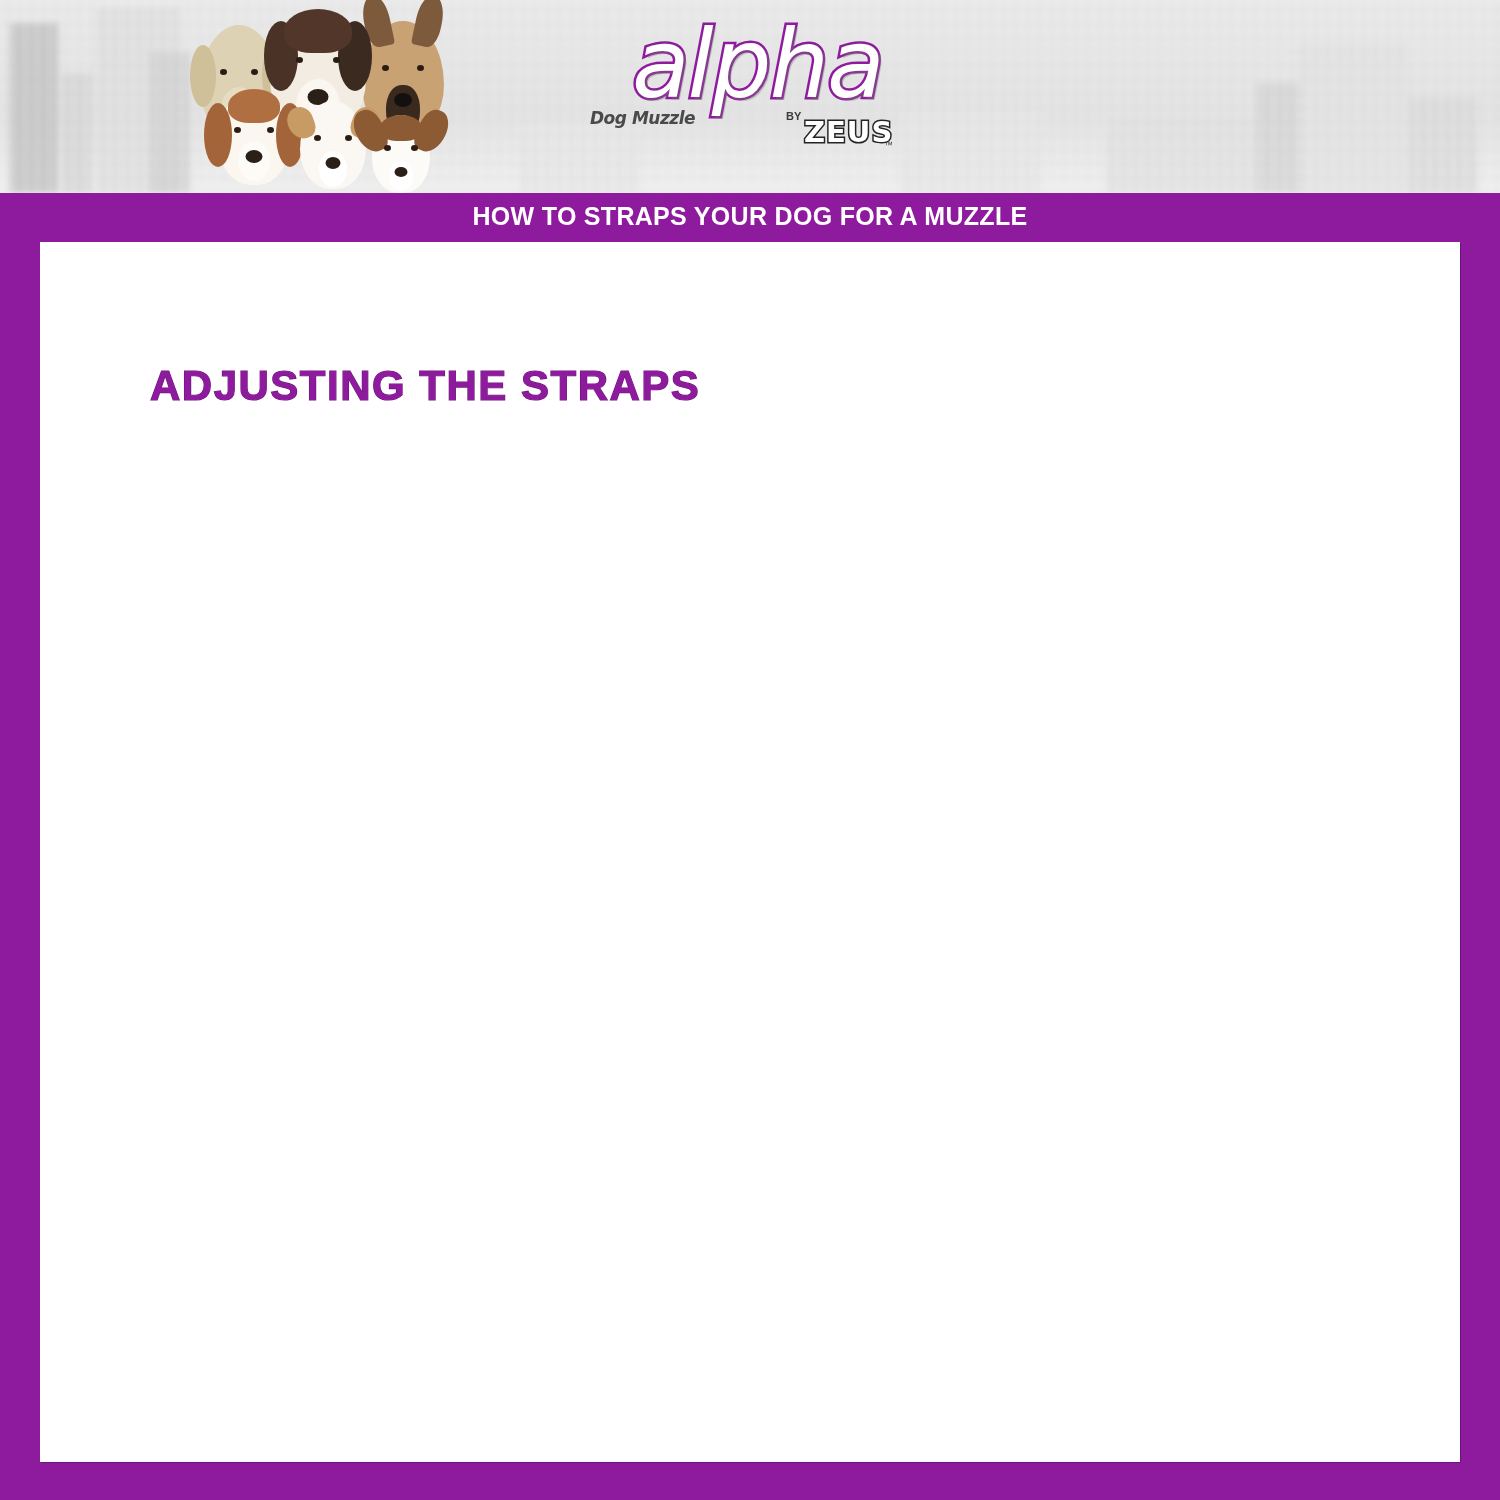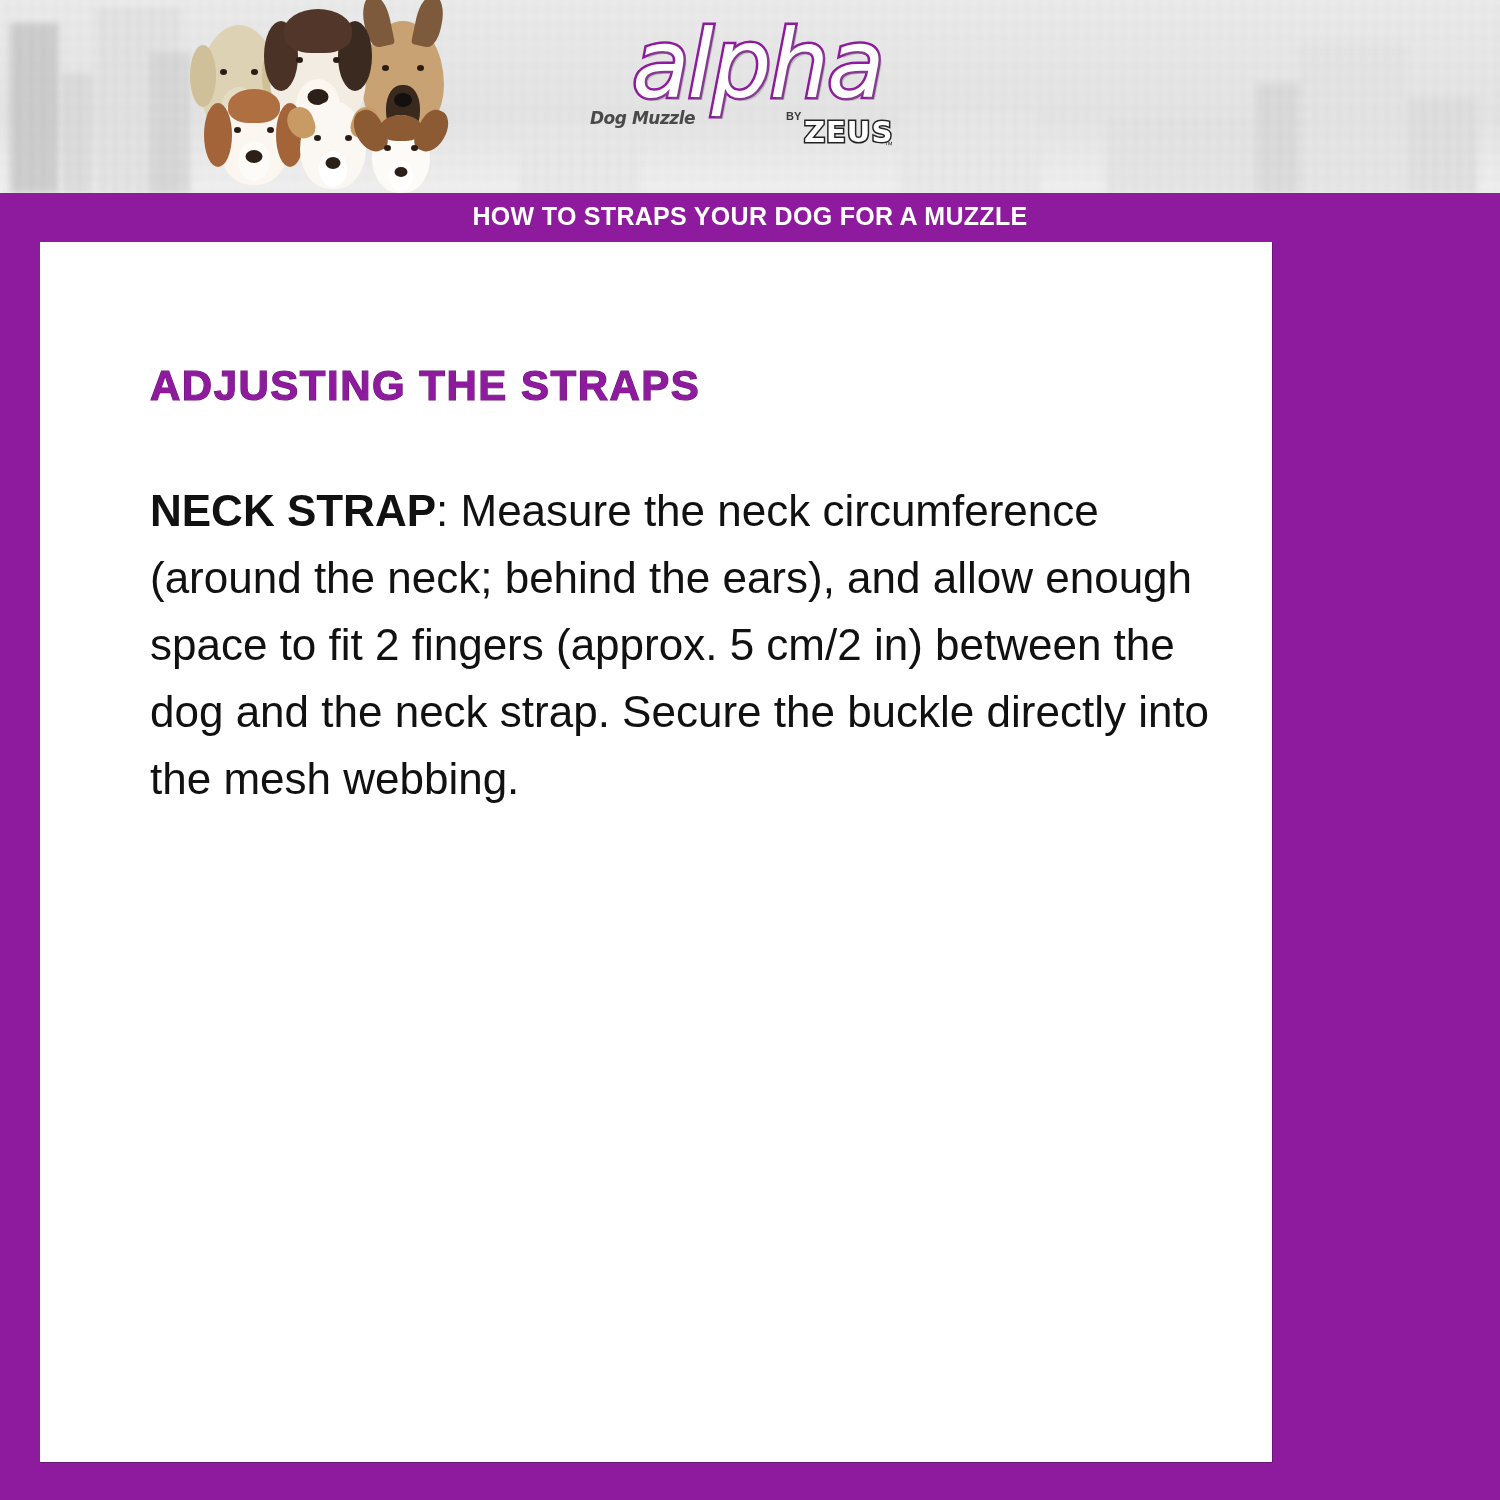--- a/index.html
+++ b/index.html
@@ -235,21 +235,21 @@
     font-size: 25px;
     letter-spacing: .3px;
     white-space: nowrap;
   }
 
   
   .card {
     position: absolute;
     left: 40px;
     top: 242px;
-    width: 1232px;
+    width: 1420px;
     height: 1220px;
     background: #ffffff;
     box-shadow: 1px 1px 0 rgba(60,20,70,.45);
   }
 
   .content {
     padding: 120px 62px 0 110px;
   }
 
   .section-title {
@@ -361,21 +361,18 @@
 
   <div class="banner">
     <div class="banner-text">HOW TO STRAPS YOUR DOG FOR A MUZZLE</div>
   </div>
 
   <div class="card">
     <div class="content">
 
       <h1 class="section-title">ADJUSTING THE STRAPS</h1>
 
-      <p class="para">
-        <span class="lead">NECK STRAP</span><span>: Measure the neck circumference (around the neck; behind the ears), and allow enough space to fit 2 fingers (approx. 5 cm/2 in) between the dog and the neck strap. Secure the buckle directly into the mesh webbing.</span>
-      </p>
 
 
     </div>
   </div>
 
 </div>
 
 </body></html>

